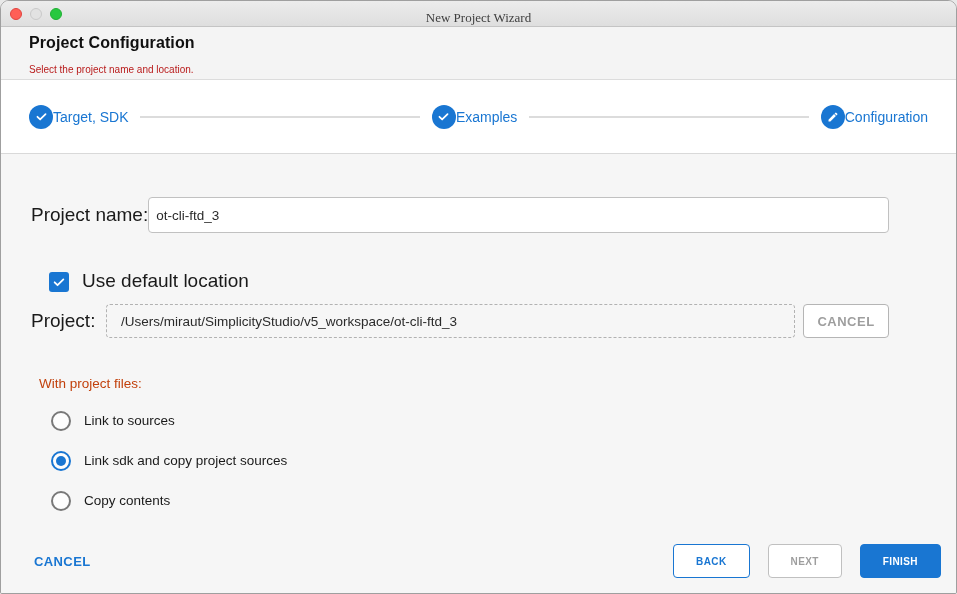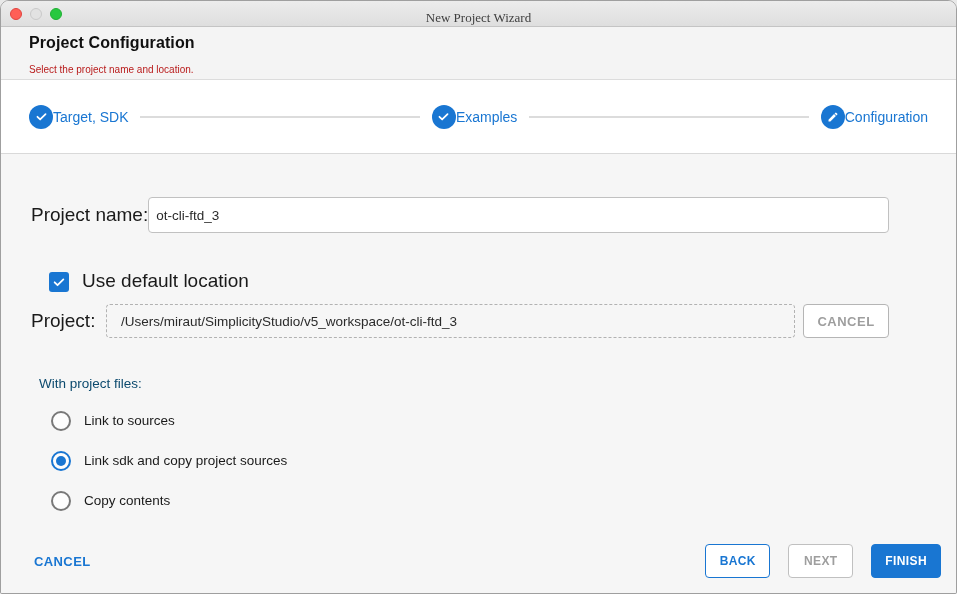--- a/index.html
+++ b/index.html
@@ -94,21 +94,21 @@
 
   .browse-btn {
     margin-left:8px; flex:0 0 86px; height:34px;
     background:#ffffff;
     border:1px solid #b5b5b5; border-radius:4px;
     color:#9e9e9e; font-size:13px; font-weight:bold; letter-spacing:0.5px;
     font-family:"Liberation Sans", sans-serif;
   }
 
   .radio-section { margin-top:38px; }
-  .group-label { font-size:13.5px; color:#0c4a6e; margin-left:8px; }
+  .group-label { font-size:13.5px; color:#c2410c; margin-left:8px; }
   .radio-row { display:flex; align-items:center; gap:13px; margin:19px 0 0 20px; height:21px; }
   .radio {
     width:20px; height:20px; border-radius:50%;
     border:2px solid #787878; background:#fdfdfd;
     position:relative; flex:0 0 20px;
   }
   .radio.selected { border-color:#1976d2; }
   .radio.selected::after {
     content:""; position:absolute; left:3px; top:3px;
     width:10px; height:10px; border-radius:50%; background:#1976d2;
@@ -116,23 +116,23 @@
   .radio-label { font-size:13.5px; color:#1a1a1a; }
 
   
   .footer {
     flex:0 0 56px;
     display:flex; align-items:center;
     padding:0 15px 8px 33px;
     background:#f6f6f6;
   }
   .btn {
-    height:34px; min-width:65px; padding:0 13px;
+    height:34px; min-width:65px; padding:0 22px;
     border-radius:4px;
-    font-size:12px; font-weight:bold; letter-spacing:0.4px;
+    font-size:10px; font-weight:bold; letter-spacing:0.4px;
     font-family:"Liberation Sans", sans-serif;
     display:inline-flex; align-items:center; justify-content:center;
   }
   .btn-cancel {
     background:transparent; border:none; padding:0; min-width:0;
     color:#1976d2; font-size:13px;
   }
   .footer-spacer { flex:1 1 auto; }
   .btn-back   { background:#ffffff; border:1px solid #1976d2; color:#1976d2; margin-left:18px; }
   .btn-next   { background:#ffffff; border:1px solid #c0c0c0; color:#9e9e9e; margin-left:18px; }

